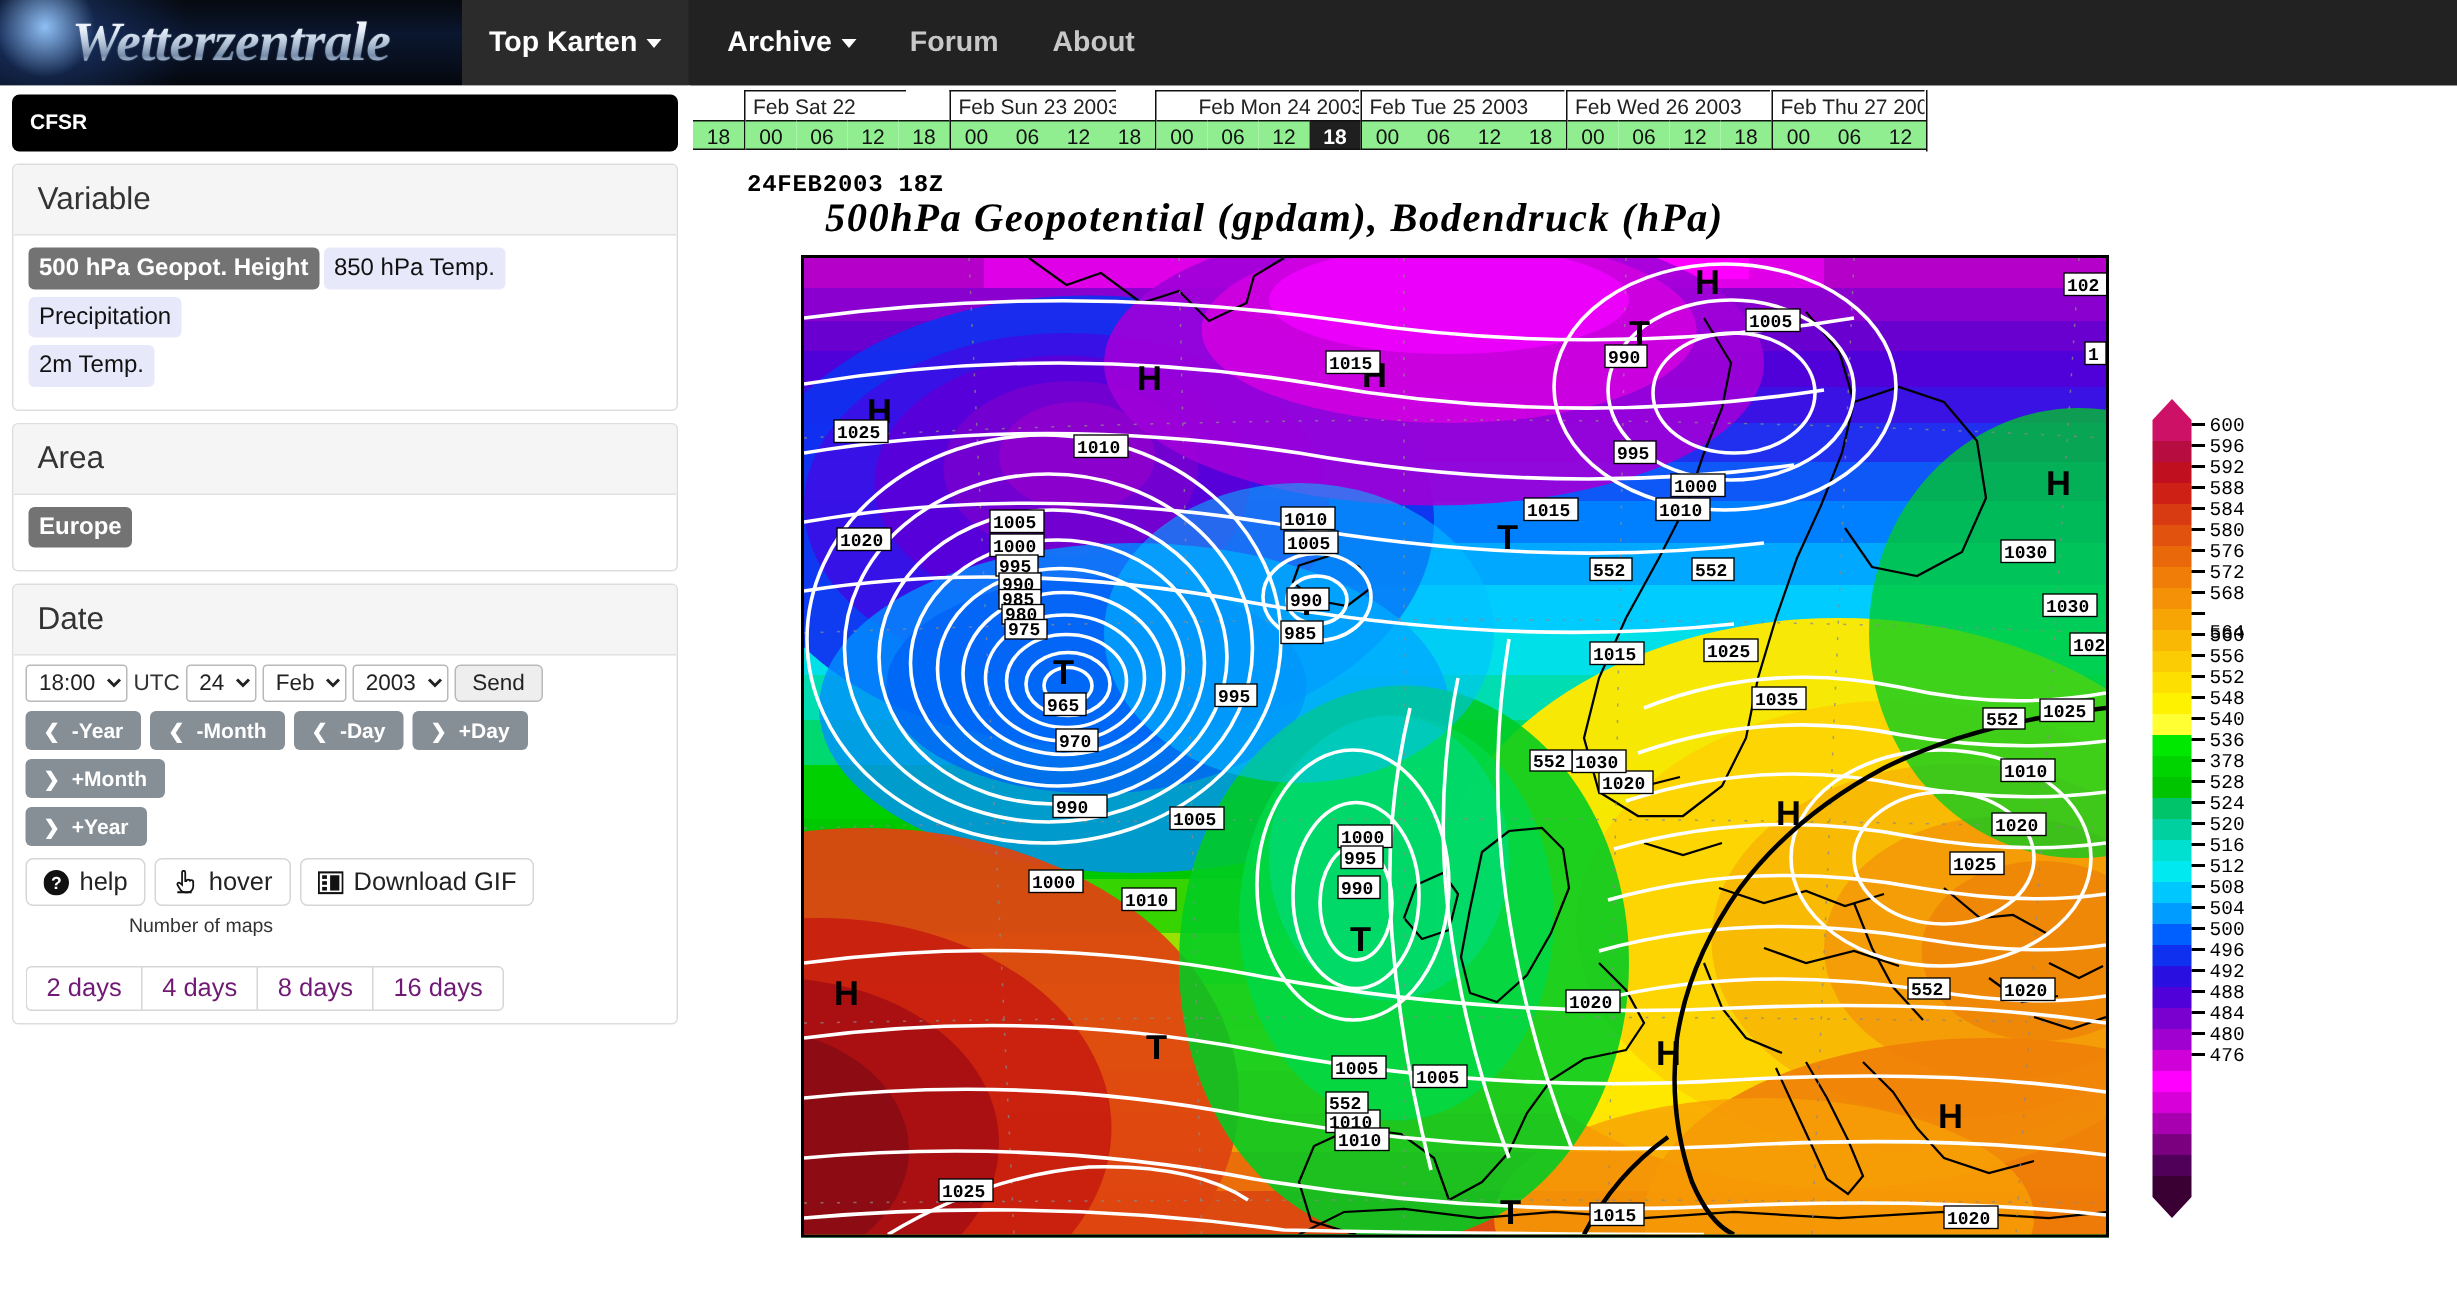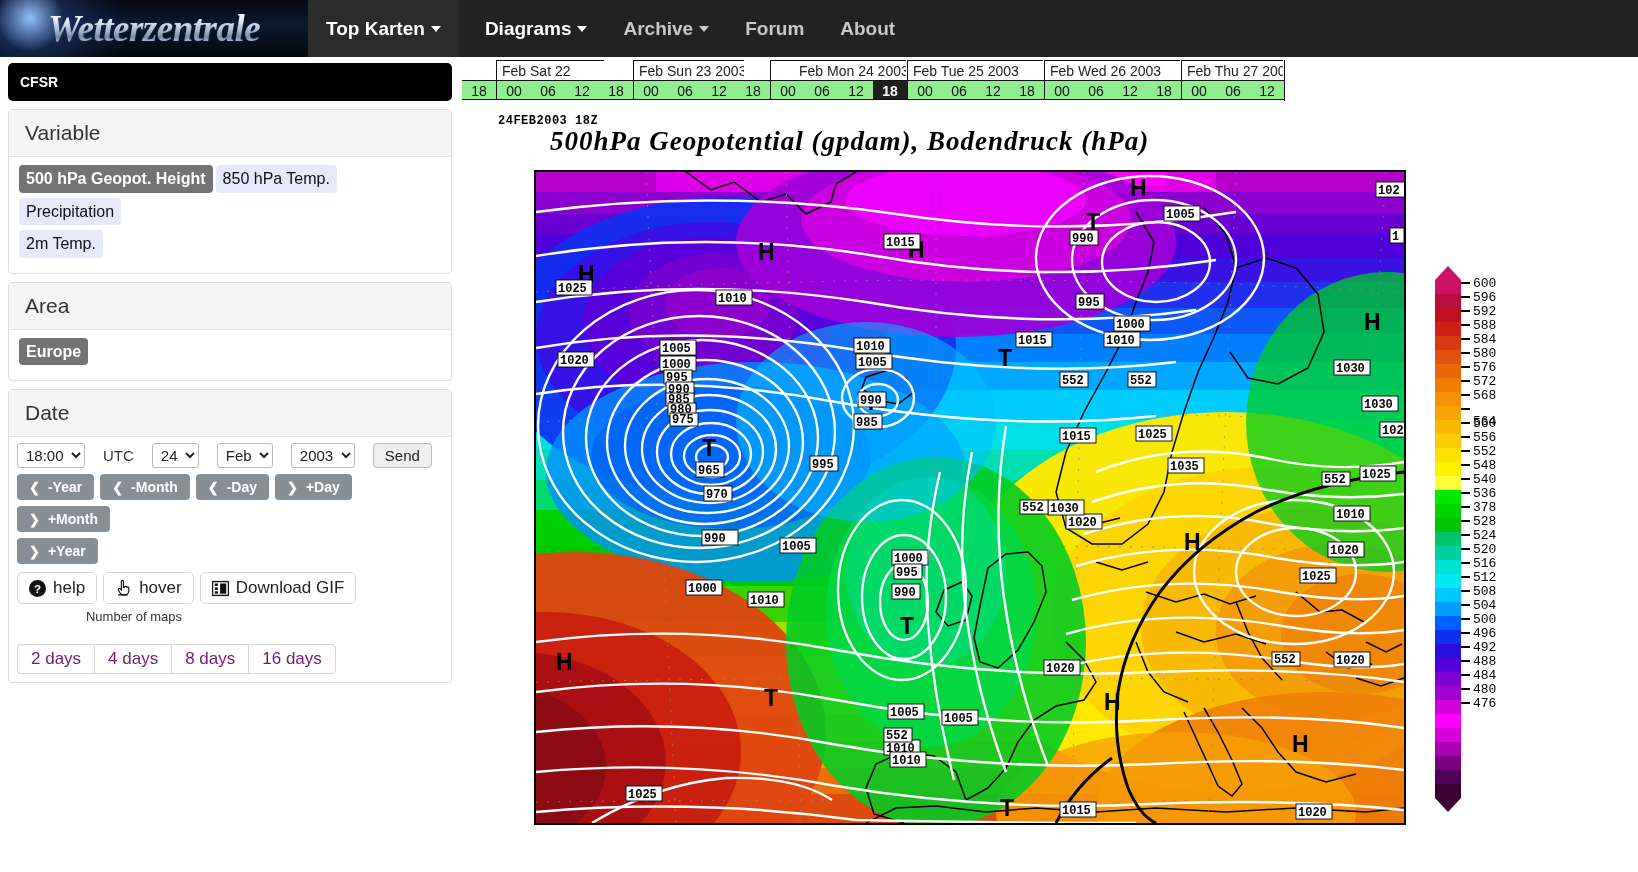--- a/index.html
+++ b/index.html
@@ -95,21 +95,21 @@
     color: #111111;
     cursor: pointer;
     line-height: 1.35;
   }
   .chip.selected {
     background: #737373; color: #ffffff; font-weight: 700;
   }
 
   
   #date-row {
-    display: flex; align-items: center; gap: 18px;
+    display: flex; align-items: center; gap: 4px;
     padding: 6px 8px 4px 8px;
   }
   select {
     font-family: "Liberation Sans", sans-serif;
     font-size: 15px;
     padding: 2px 4px;
     border: 1px solid #b9b9b9;
     border-radius: 3px;
     background: #ffffff;
     color: #222222;
@@ -200,21 +200,21 @@
   }
 
   
   #map-wrap {
     position: absolute; top: 108px; left: 470px;
     width: 1168px; height: 764px;
     background: #ffffff;
   }
   #map-title-line {
     font-family: "Liberation Mono", monospace;
-    font-size: 12px; font-weight: 700;
+    font-size: 16px; font-weight: 700;
     color: #000000;
     margin-left: 28px; margin-top: 6px;
     letter-spacing: 0.5px;
   }
   #map-title-main {
     font-family: "Liberation Serif", serif;
     font-style: italic; font-weight: 700;
     font-size: 27px; color: #000000;
     margin-left: 80px; margin-top: -2px;
     letter-spacing: 1px;
@@ -266,24 +266,20 @@
   <div id="brand">
     <span id="brand-text">Wetterzentrale</span>
   </div>
   <div id="nav-left-group">
     <div class="nav-item active">
       <span>Top Karten</span>
         <span class="caret"></span>
     </div>
   </div>
   <div id="nav-right-group">
-    <div class="nav-item">
-      <span>Diagrams</span>
-        <span class="caret"></span>
-    </div>
     <div class="nav-item">
       <span>Archive</span>
         <span class="caret"></span>
     </div>
     <div class="nav-item">
       <span>Forum</span>
     </div>
     <div class="nav-item">
       <span>About</span>
     </div>

